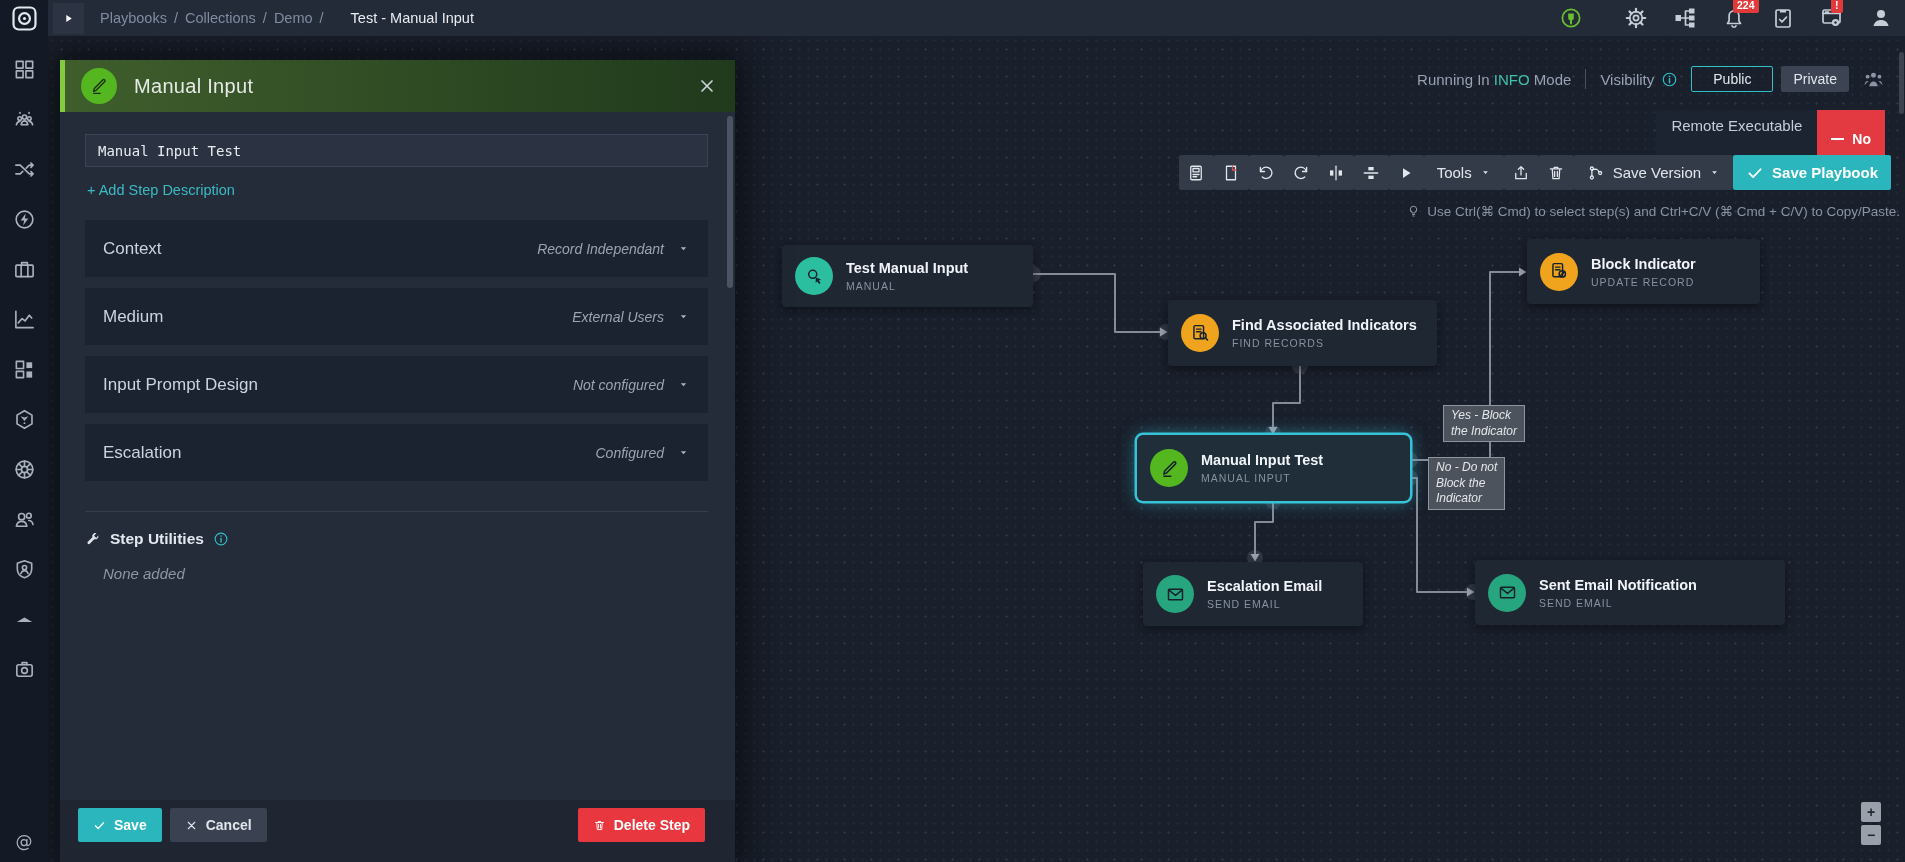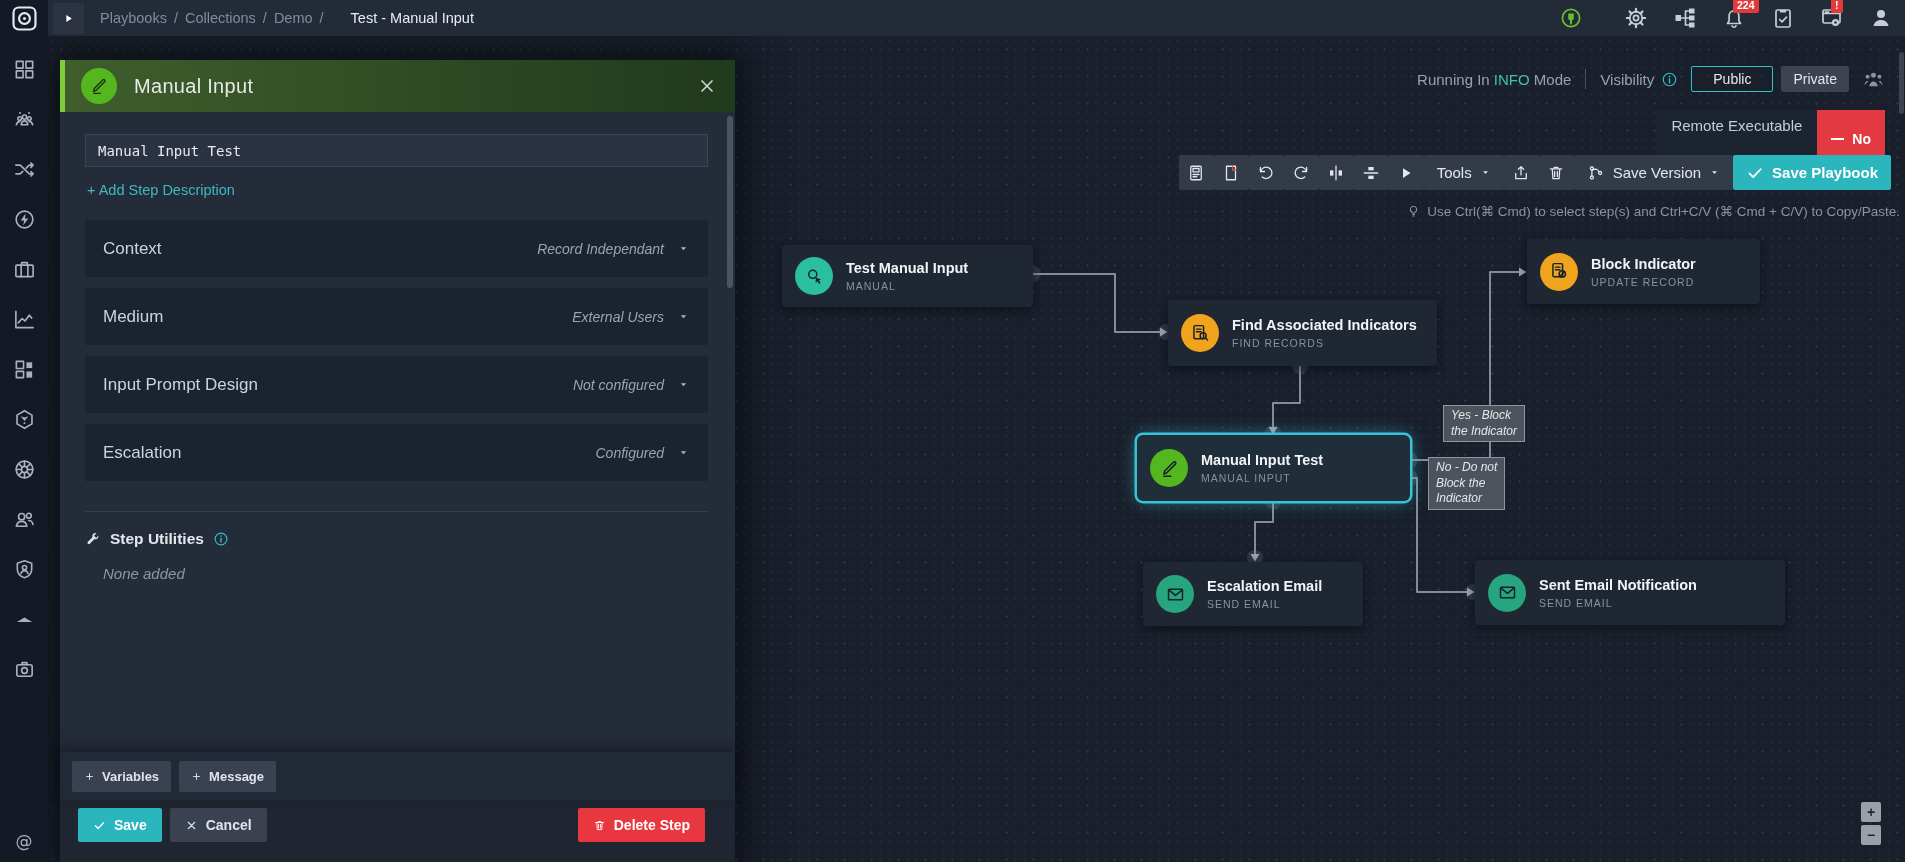--- a/index.html
+++ b/index.html
@@ -452,34 +452,20 @@
           <svg class="" viewBox="0 0 24 24" fill="none" stroke="currentColor" stroke-width="1.7" stroke-linecap="round" stroke-linejoin="round">
             <circle cx="12" cy="12" r="8.8"></circle>
             <path d="M12 11v5.5" stroke-width="2"></path>
             <circle cx="12" cy="7.6" r="1.25" fill="currentColor" stroke="none"></circle>
           </svg>
         </span>
     </div>
     <div class="p-none">None added</div>
     <div class="p-scroll"></div>
   </div>
-  <div class="p-varbar">
-      <button class="v-btn">
-        <svg class="" viewBox="0 0 24 24" fill="none" stroke="currentColor" stroke-width="1.7" stroke-linecap="round" stroke-linejoin="round">
-          <path d="M12 5.5v13M5.5 12h13" stroke-width="2"></path>
-        </svg>
-        <span>Variables</span>
-      </button>
-      <button class="v-btn">
-        <svg class="" viewBox="0 0 24 24" fill="none" stroke="currentColor" stroke-width="1.7" stroke-linecap="round" stroke-linejoin="round">
-          <path d="M12 5.5v13M5.5 12h13" stroke-width="2"></path>
-        </svg>
-        <span>Message</span>
-      </button>
-    </div>
   <div class="p-actionbar">
     <button class="a-btn a-save">
       <span>
           <svg class="" viewBox="0 0 24 24" fill="none" stroke="currentColor" stroke-width="1.7" stroke-linecap="round" stroke-linejoin="round">
             <path d="M4.5 12.5l5 5L19.5 7" stroke-width="2.4"></path>
           </svg>
         </span>
       <span>Save</span>
     </button>
     <button class="a-btn a-cancel">

